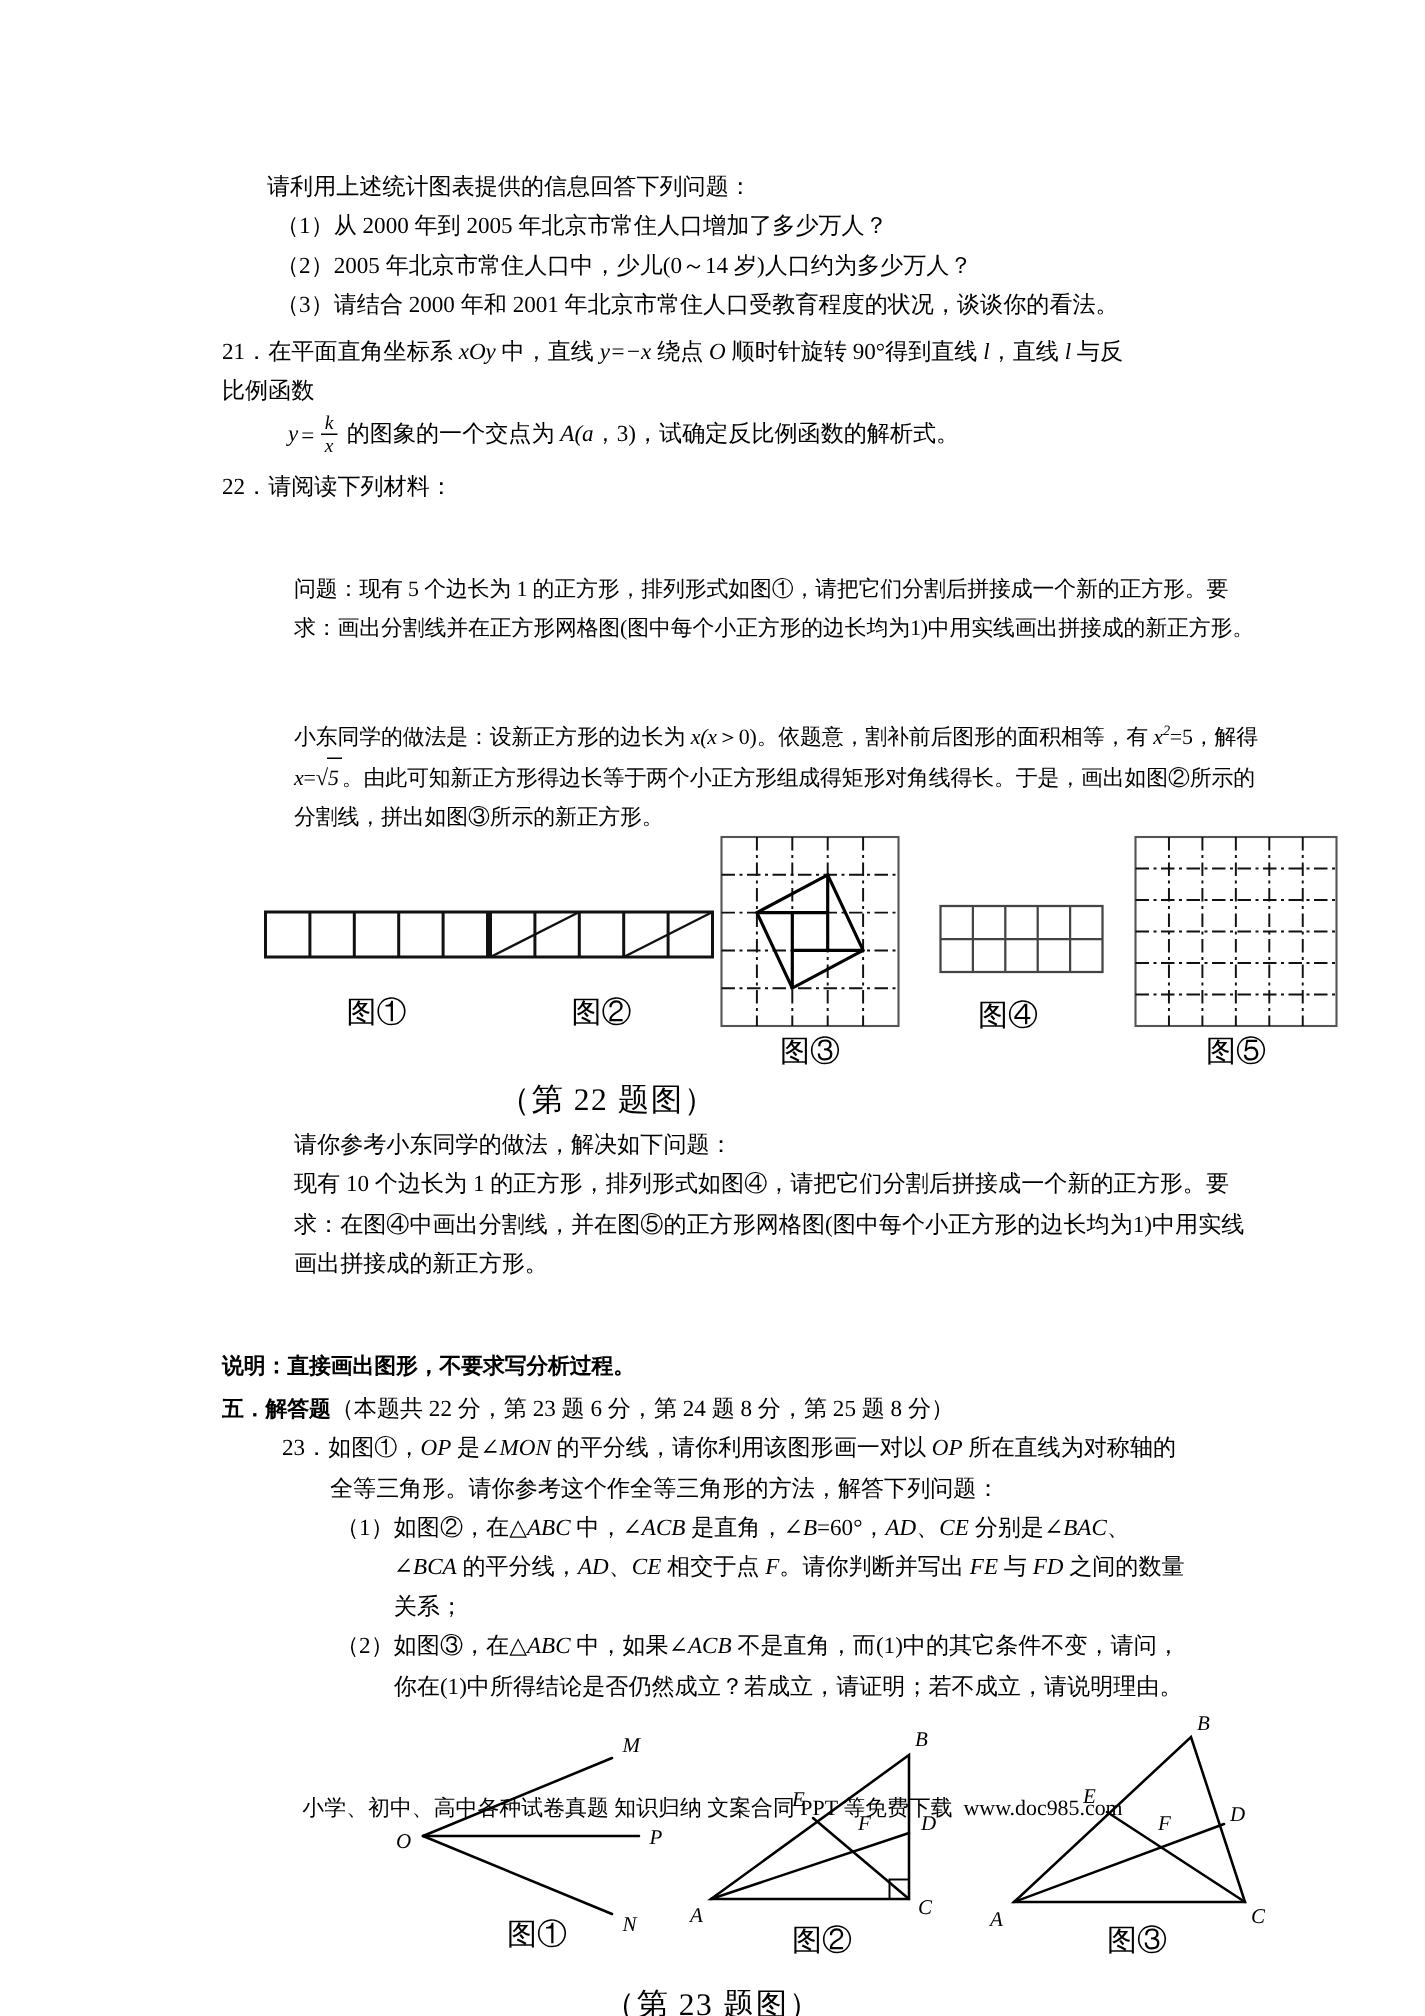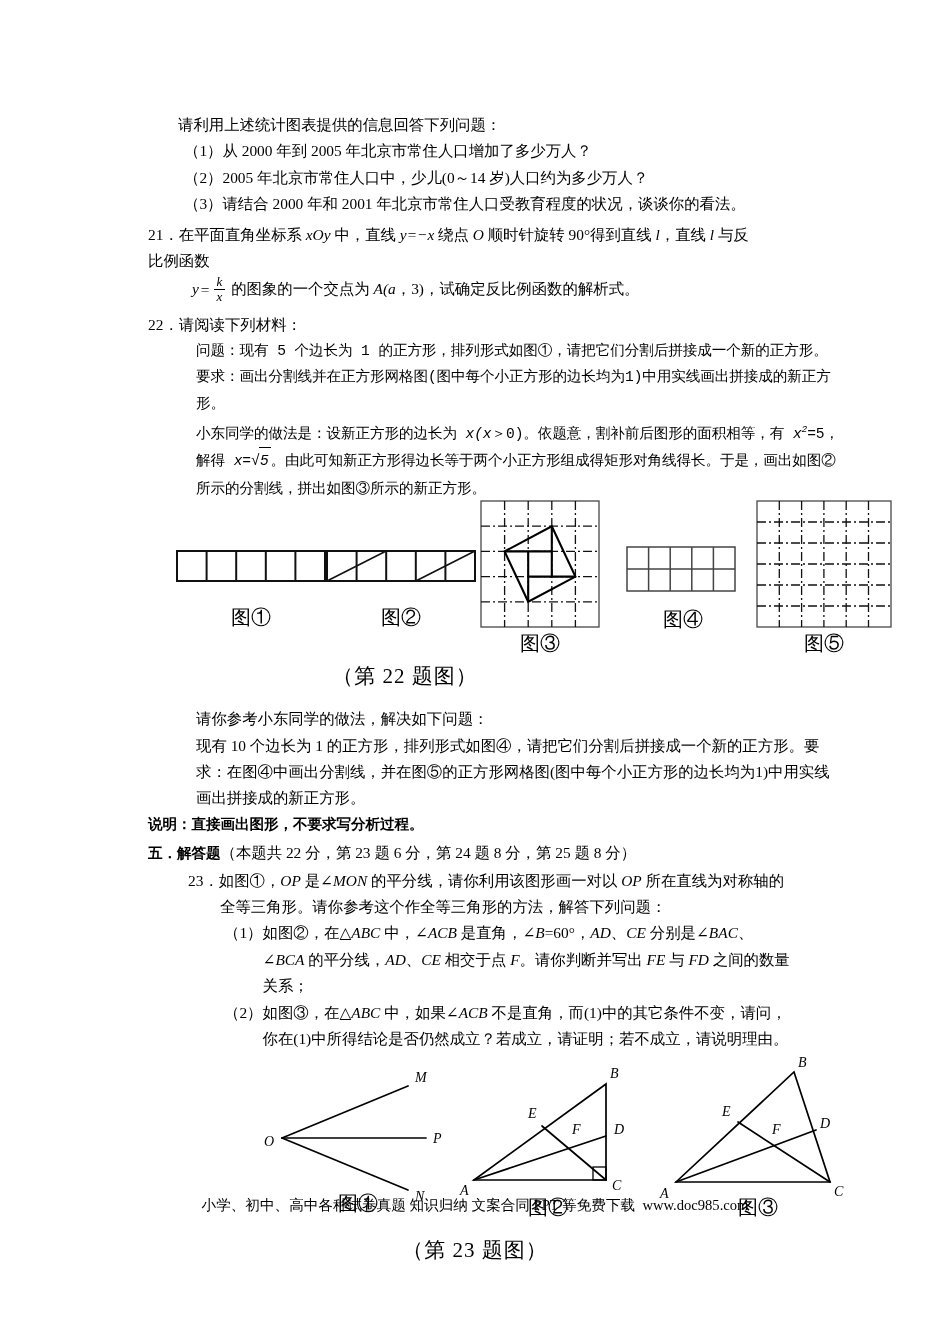--- a/index.html
+++ b/index.html
@@ -32,24 +32,25 @@
   .line {
     font-size: 15.4px;
     line-height: 26.4px;
     white-space: nowrap;
   }
   .para {
     font-size: 15.4px;
     line-height: 26.4px;
   }
   .heiti {
-    font-family: Liberation Mono, monospace;
+    font-family: Liberation Serif, serif;
     font-size: 14.6px;
     line-height: 26.4px;
     letter-spacing: -0.1px;
+    margin-top: 42px;
   }
   .bold { font-weight: bold; }
   .it { font-style: italic; }
 
   
   .item {
     display: flex;
     font-size: 15.4px;
     line-height: 26.4px;
     margin-left: 40px;
@@ -224,21 +225,21 @@
           <g stroke="#444" stroke-width="1.5" fill="none">
             <rect x="1" y="1" width="108" height="44"></rect>
             <line x1="22.6" y1="1" x2="22.6" y2="45"></line>
             <line x1="44.2" y1="1" x2="44.2" y2="45"></line>
             <line x1="65.8" y1="1" x2="65.8" y2="45"></line>
             <line x1="87.4" y1="1" x2="87.4" y2="45"></line>
             <line x1="1" y1="23" x2="109" y2="23"></line>
           </g>
         </svg>
       </div>
-      <div class="abs fig-cap" style="left:480px; top:98px; width:110px">图④</div>
+      <div class="abs fig-cap" style="left:469px; top:98px; width:110px">图④</div>
 
       <div class="abs" style="left:608px; top:-8px;">
         <svg width="136" height="128" viewBox="0 0 136 128">
           <rect x="1" y="1" width="134" height="126" fill="none" stroke="#555" stroke-width="1.4"></rect>
           <g stroke="#111" stroke-width="1.3" fill="none" stroke-dasharray="9 3 2 3">
             <line x1="23.3" y1="1" x2="23.3" y2="127"></line>
             <line x1="45.6" y1="1" x2="45.6" y2="127"></line>
             <line x1="67.9" y1="1" x2="67.9" y2="127"></line>
             <line x1="90.2" y1="1" x2="90.2" y2="127"></line>
             <line x1="112.5" y1="1" x2="112.5" y2="127"></line>
@@ -248,21 +249,21 @@
             <line x1="1" y1="85" x2="135" y2="85"></line>
             <line x1="1" y1="106" x2="135" y2="106"></line>
           </g>
         </svg>
       </div>
       <div class="abs fig-cap" style="left:608px; top:122px; width:136px">图⑤</div>
     </div>
 
     <div class="cap-main" style="margin-top:-6px; padding-right:180px">（第 22 题图）</div>
 
-    <div class="para" style="padding-left:48px; margin-top:16px">请你参考小东同学的做法，解决如下问题：</div>
+    <div class="para" style="padding-left:48px; margin-top:4px">请你参考小东同学的做法，解决如下问题：</div>
     <div class="para" style="padding-left:48px; text-indent:0">现有 10 个边长为 1 的正方形，排列形式如图④，请把它们分割后拼接成一个新的正方形。要求：在图④中画出分割线，并在图⑤的正方形网格图(图中每个小正方形的边长均为1)中用实线画出拼接成的新正方形。</div>
     <div class="heiti bold" style="padding-left:0">说明：直接画出图形，不要求写分析过程。</div>
   </div>
 
   <div class="para" style="margin-top:2px">
     <span class="heiti bold">五．解答题</span><span>（本题共 22 分，第 23 题 6 分，第 24 题 8 分，第 25 题 8 分）</span>
   </div>
 
   <div>
     <div class="item">

